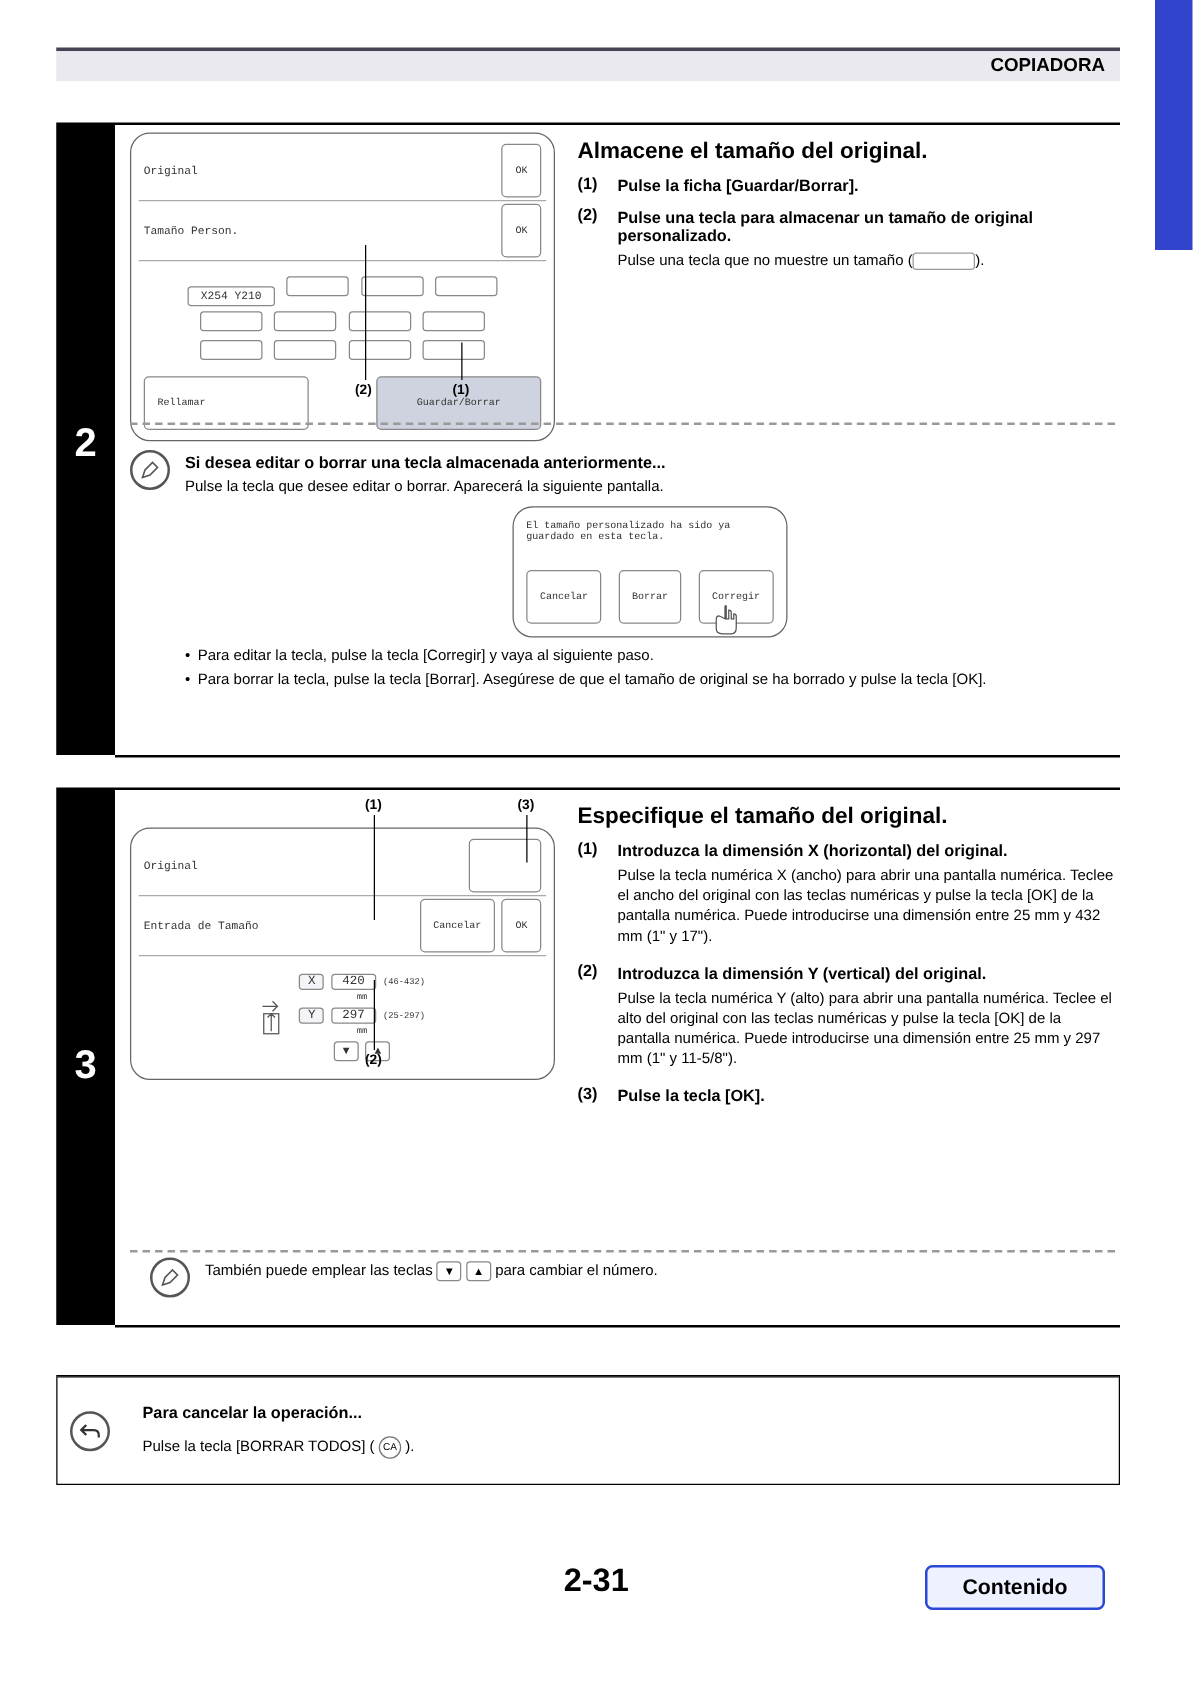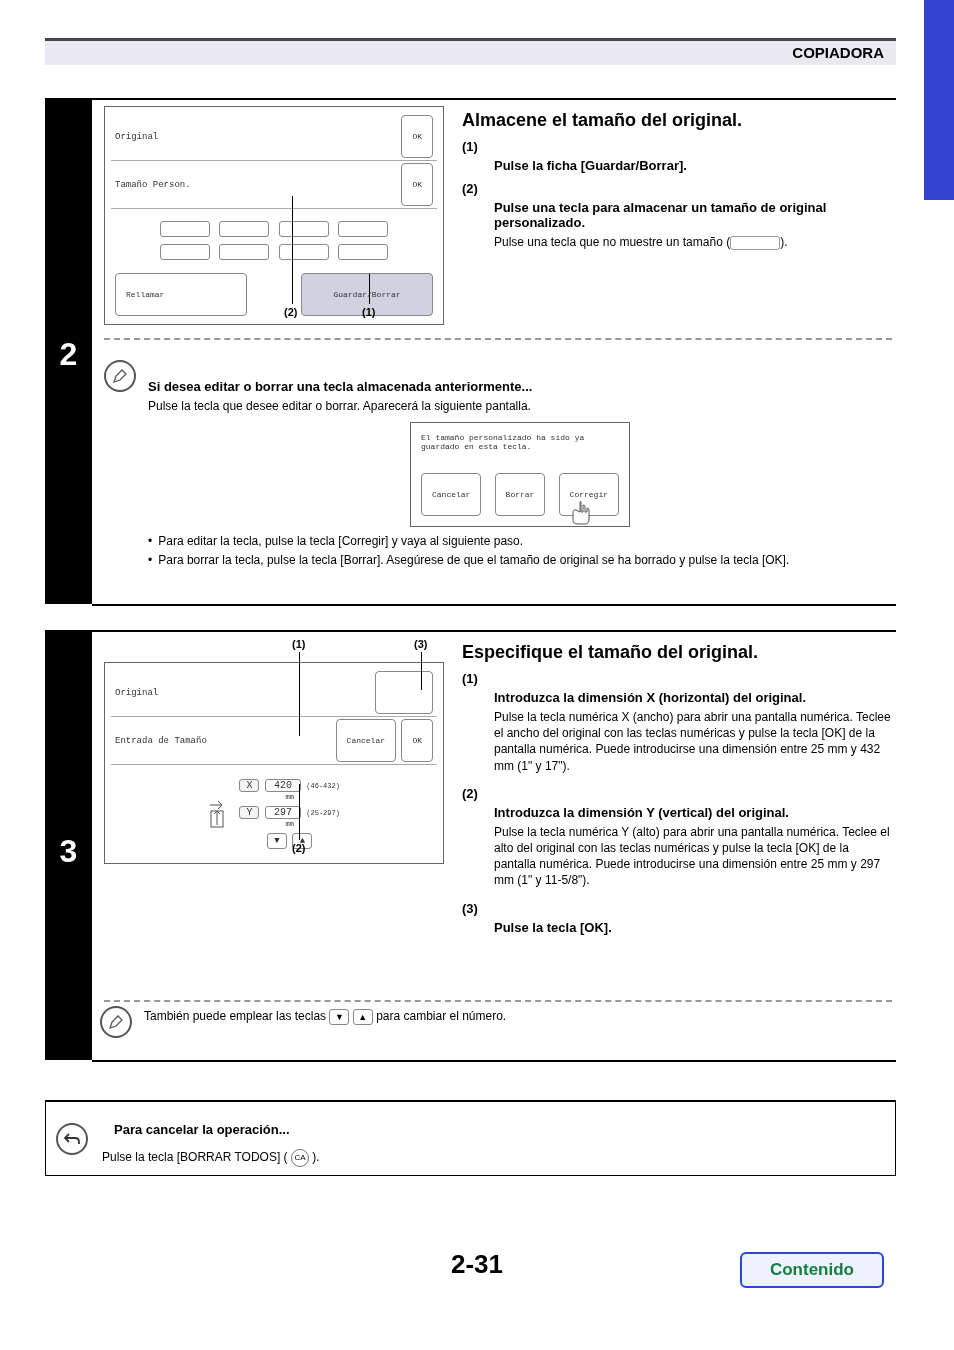--- a/index.html
+++ b/index.html
@@ -7,40 +7,40 @@
   .side-strip{position:absolute;top:0;right:0;width:30px;height:200px;background:#3344cc}
   .header-bar{position:absolute;top:38px;left:45px;right:58px;height:3px;background:#445}
   .header-band{position:absolute;top:41px;left:45px;right:58px;height:24px;background:#e9e9ef}
   .header-title{position:absolute;top:44px;right:70px;font-size:15px;font-weight:bold}
   .step-col{position:absolute;left:45px;width:47px;background:#000}
   .step-num{color:#fff;font-size:32px;font-weight:bold;text-align:center;padding-top:8px}
   .content{position:absolute;left:92px;right:58px}
   .top-border{border-top:2px solid #000}
   .bottom-border{border-bottom:2px solid #000}
   .h-step{font-size:18px;font-weight:bold;margin:4px 0 8px 0}
-  .sub-bold{font-size:13px;font-weight:bold;margin:19px 0 4px 0}
+  .sub-bold{font-size:13px;font-weight:bold;margin:2px 0 4px 0}
   .body-txt{font-size:12px;line-height:1.35;margin:2px 0 8px 0}
   .dash{border-top:2px dashed #999;margin:8px 0}
-  .mini-screen{border:1px solid #666;border-radius:0;padding:6px 6px 8px 6px;background:#fff;font-family:"Courier New",monospace;font-size:9px;color:#333}
+  .mini-screen{border:1px solid #666;border-radius:16px;padding:6px 6px 8px 6px;background:#fff;font-family:"Courier New",monospace;font-size:9px;color:#333}
   .ms-row{display:flex;justify-content:space-between;align-items:center;border-bottom:1px solid #aaa;padding:2px 4px}
   .ms-btn{display:inline-block;border:1px solid #888;border-radius:4px;padding:16px 10px;font-size:8px;background:#fff}
   .ms-btn.sel{background:#cfd3df}
   .ms-key{display:inline-block;width:48px;height:14px;border:1px solid #888;border-radius:3px;margin:2px;background:#fff}
   .ms-footer{display:flex;justify-content:space-between;padding:4px 4px 0 4px}
   .ms-label-small{font-size:8px}
   .callout-line{position:absolute;background:#000;width:1px}
   .callout-lbl{position:absolute;font-size:11px;font-weight:bold}
   .note-icon{width:28px;height:28px;border:2px solid #555;border-radius:50%;display:inline-flex;align-items:center;justify-content:center;font-size:16px;color:#555;flex-shrink:0}
   .note-row{display:flex;gap:12px;align-items:flex-start}
   .bullet-row{display:flex;gap:6px;font-size:12px;line-height:1.35;margin:3px 0}
   .dim-btn{display:inline-block;border:1px solid #888;border-radius:3px;padding:0 6px;font-size:10px;font-family:"Courier New",monospace;background:#f4f4f8}
   .dim-val{display:inline-block;border:1px solid #888;border-radius:3px;padding:0 8px;font-size:10px;font-family:"Courier New",monospace;background:#fff}
   .arrow-btn{display:inline-block;width:18px;height:14px;border:1px solid #888;border-radius:3px;text-align:center;font-size:9px;line-height:14px;background:#fff}
   .page-num{position:absolute;bottom:70px;left:0;right:0;text-align:center;font-size:26px;font-weight:bold}
-  .contenido{position:absolute;bottom:62px;right:70px;border:2px solid #2a47d6;border-radius:6px;padding:6px 28px;background:#eef1ff;color:#15803d;font-size:17px;font-weight:bold}
+  .contenido{position:absolute;bottom:62px;right:70px;border:2px solid #2a47d6;border-radius:6px;padding:6px 28px;background:#eef1ff;color:#000000;font-size:17px;font-weight:bold}
   .footer-box{position:absolute;left:45px;right:58px;border:1px solid #000}
   .footer-cell{display:flex;gap:14px;align-items:center;padding:8px 10px}
   svg{display:block}
   .num-list{display:flex;gap:8px;margin:4px 0}
   .num-list .n{font-size:13px;font-weight:bold;width:24px}
   .num-list .t{flex:1}
   .tiny-key{display:inline-block;width:48px;height:12px;border:1px solid #999;border-radius:3px;vertical-align:middle;background:#fff}
   .hand{position:absolute;font-size:20px}
 </style>
 </head>
@@ -64,20 +64,26 @@
         <div class="mini-screen">
           <div class="ms-row">
             <span>Original</span>
             <span class="ms-btn">OK</span>
           </div>
           <div class="ms-row">
             <span>Tamaño Person.</span>
             <span class="ms-btn">OK</span>
           </div>
           <div style="padding:10px 6px 4px 6px">
+            <div style="text-align:center">
+              <span class="ms-key sel" style="width:68px;text-align:center;line-height:14px"><span>X254 Y210</span></span>
+              <span class="ms-key"></span>
+              <span class="ms-key"></span>
+              <span class="ms-key"></span>
+            </div>
             <div style="text-align:center">
               <span class="ms-key"></span>
               <span class="ms-key"></span>
               <span class="ms-key"></span>
               <span class="ms-key"></span>
             </div>
             <div style="text-align:center">
               <span class="ms-key"></span>
               <span class="ms-key"></span>
               <span class="ms-key"></span>
@@ -241,21 +247,21 @@
             </div>
         </div>
       </div>
     </div>
   </div>
 
   <div class="content" style="top:992px;padding:0 4px 0 12px">
     <div class="dash"></div>
   </div>
 
-  <div class="content" style="top:1006px;padding:0 4px 0 8px">
+  <div class="content" style="top:1006px;padding:0 4px 0 28px">
     <div class="note-row">
       <div class="note-icon">
         <svg width="16" height="16" viewBox="0 0 16 16">
             <path d="M2 14 L4 8 L10 2 L14 6 L8 12 L2 14 Z" fill="none" stroke="#555" stroke-width="1.3"></path>
           </svg>
       </div>
       <div class="body-txt" style="flex:1">
         <span>También puede emplear las teclas </span>
         <span class="arrow-btn">▼</span>
         <span class="arrow-btn">▲</span>
@@ -268,21 +274,21 @@
 
   <div class="footer-box" style="top:1100px">
     <div class="footer-cell" style="border-top:1px solid #000">
       <div class="note-icon">
         <svg width="18" height="14" viewBox="0 0 18 14">
             <path d="M6 2 L2 6 L6 10 M2 6 H12 Q16 6 16 10 V12" fill="none" stroke="#333" stroke-width="1.8"></path>
           </svg>
       </div>
       <div>
         <div class="sub-bold" style="margin:12px">Para cancelar la operación...</div>
-        <div class="body-txt" style="margin:0">
+        <div class="body-txt" style="margin:12px">
           <span>Pulse la tecla [BORRAR TODOS] ( </span><span style="display:inline-flex;width:16px;height:16px;border:1px solid #777;border-radius:50%;align-items:center;justify-content:center;font-size:8px;vertical-align:middle">
               <span>CA</span>
             </span><span> ).</span>
         </div>
       </div>
     </div>
   </div>
 
   <div class="page-num">2-31</div>
   <div class="contenido">Contenido</div>

